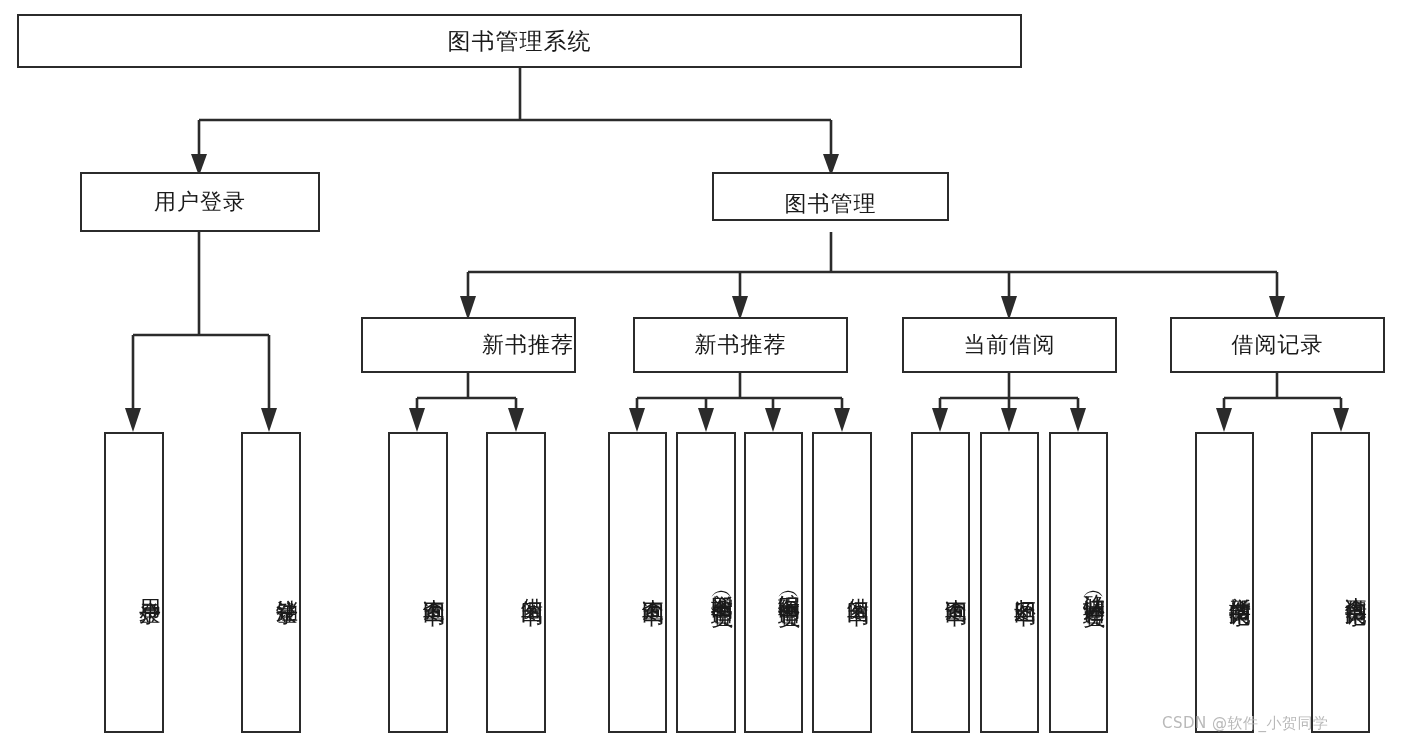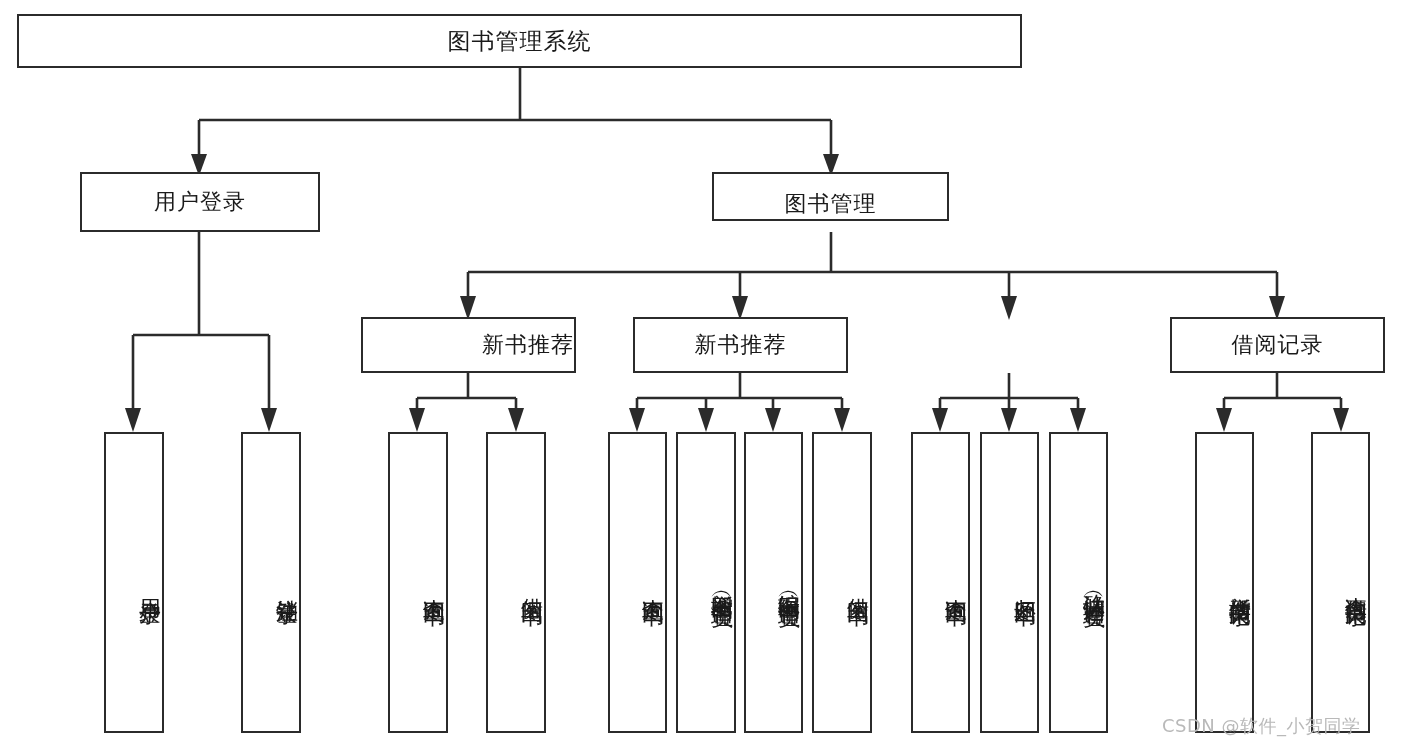--- a/index.html
+++ b/index.html
@@ -19,21 +19,21 @@
   .node.root{font-size:23px;letter-spacing:1px;}
   .node.leaf{
     writing-mode:vertical-rl;text-orientation:upright;
     font-size:22px;line-height:1.12;letter-spacing:2px;
     padding-top:14px;padding-bottom:10px;
     align-items:flex-start;justify-content:center;
   }
   .node.leaf .vtext{display:block;}
   .watermark{
     position:absolute;left:1162px;top:714px;
-    font-size:18px;color:#b9b9b9;white-space:nowrap;
+    font-size:15px;color:#b9b9b9;white-space:nowrap;
     letter-spacing:0.5px;
   }
   svg.lines{position:absolute;left:0;top:0;width:1405px;height:747px;pointer-events:none;}
   svg.lines path, svg.lines line{stroke:#2b2b2b;stroke-width:2.6;fill:none;}
   svg.lines polygon{fill:#2b2b2b;}
 </style>
 </head>
 <body>
 
 <div id="diagram-canvas">
@@ -113,20 +113,23 @@
   <div class="node horiz" style="left:712px;top:172px;width:237px;height:49px;align-items:flex-end;">
     <span>图书管理</span>
   </div>
 
   <div class="node horiz" style="left:361px;top:317px;width:215px;height:56px;justify-content:flex-end;">
     <span>新书推荐</span>
   </div>
   <div class="node horiz" style="left:633px;top:317px;width:215px;height:56px;">
     <span>新书推荐</span>
   </div>
+  <div class="node horiz" style="left:902px;top:317px;width:215px;height:56px;">
+    <span>当前借阅</span>
+  </div>
   <div class="node horiz" style="left:1170px;top:317px;width:215px;height:56px;text-align:right;">
     <span>借阅记录</span>
   </div>
 
   <div class="node leaf" style="left:104px;top:432px;width:60px;height:301px;">
     <span class="vtext">用户登录</span>
   </div>
   <div class="node leaf" style="left:241px;top:432px;width:60px;height:301px;">
     <span class="vtext">注销登录</span>
   </div>

